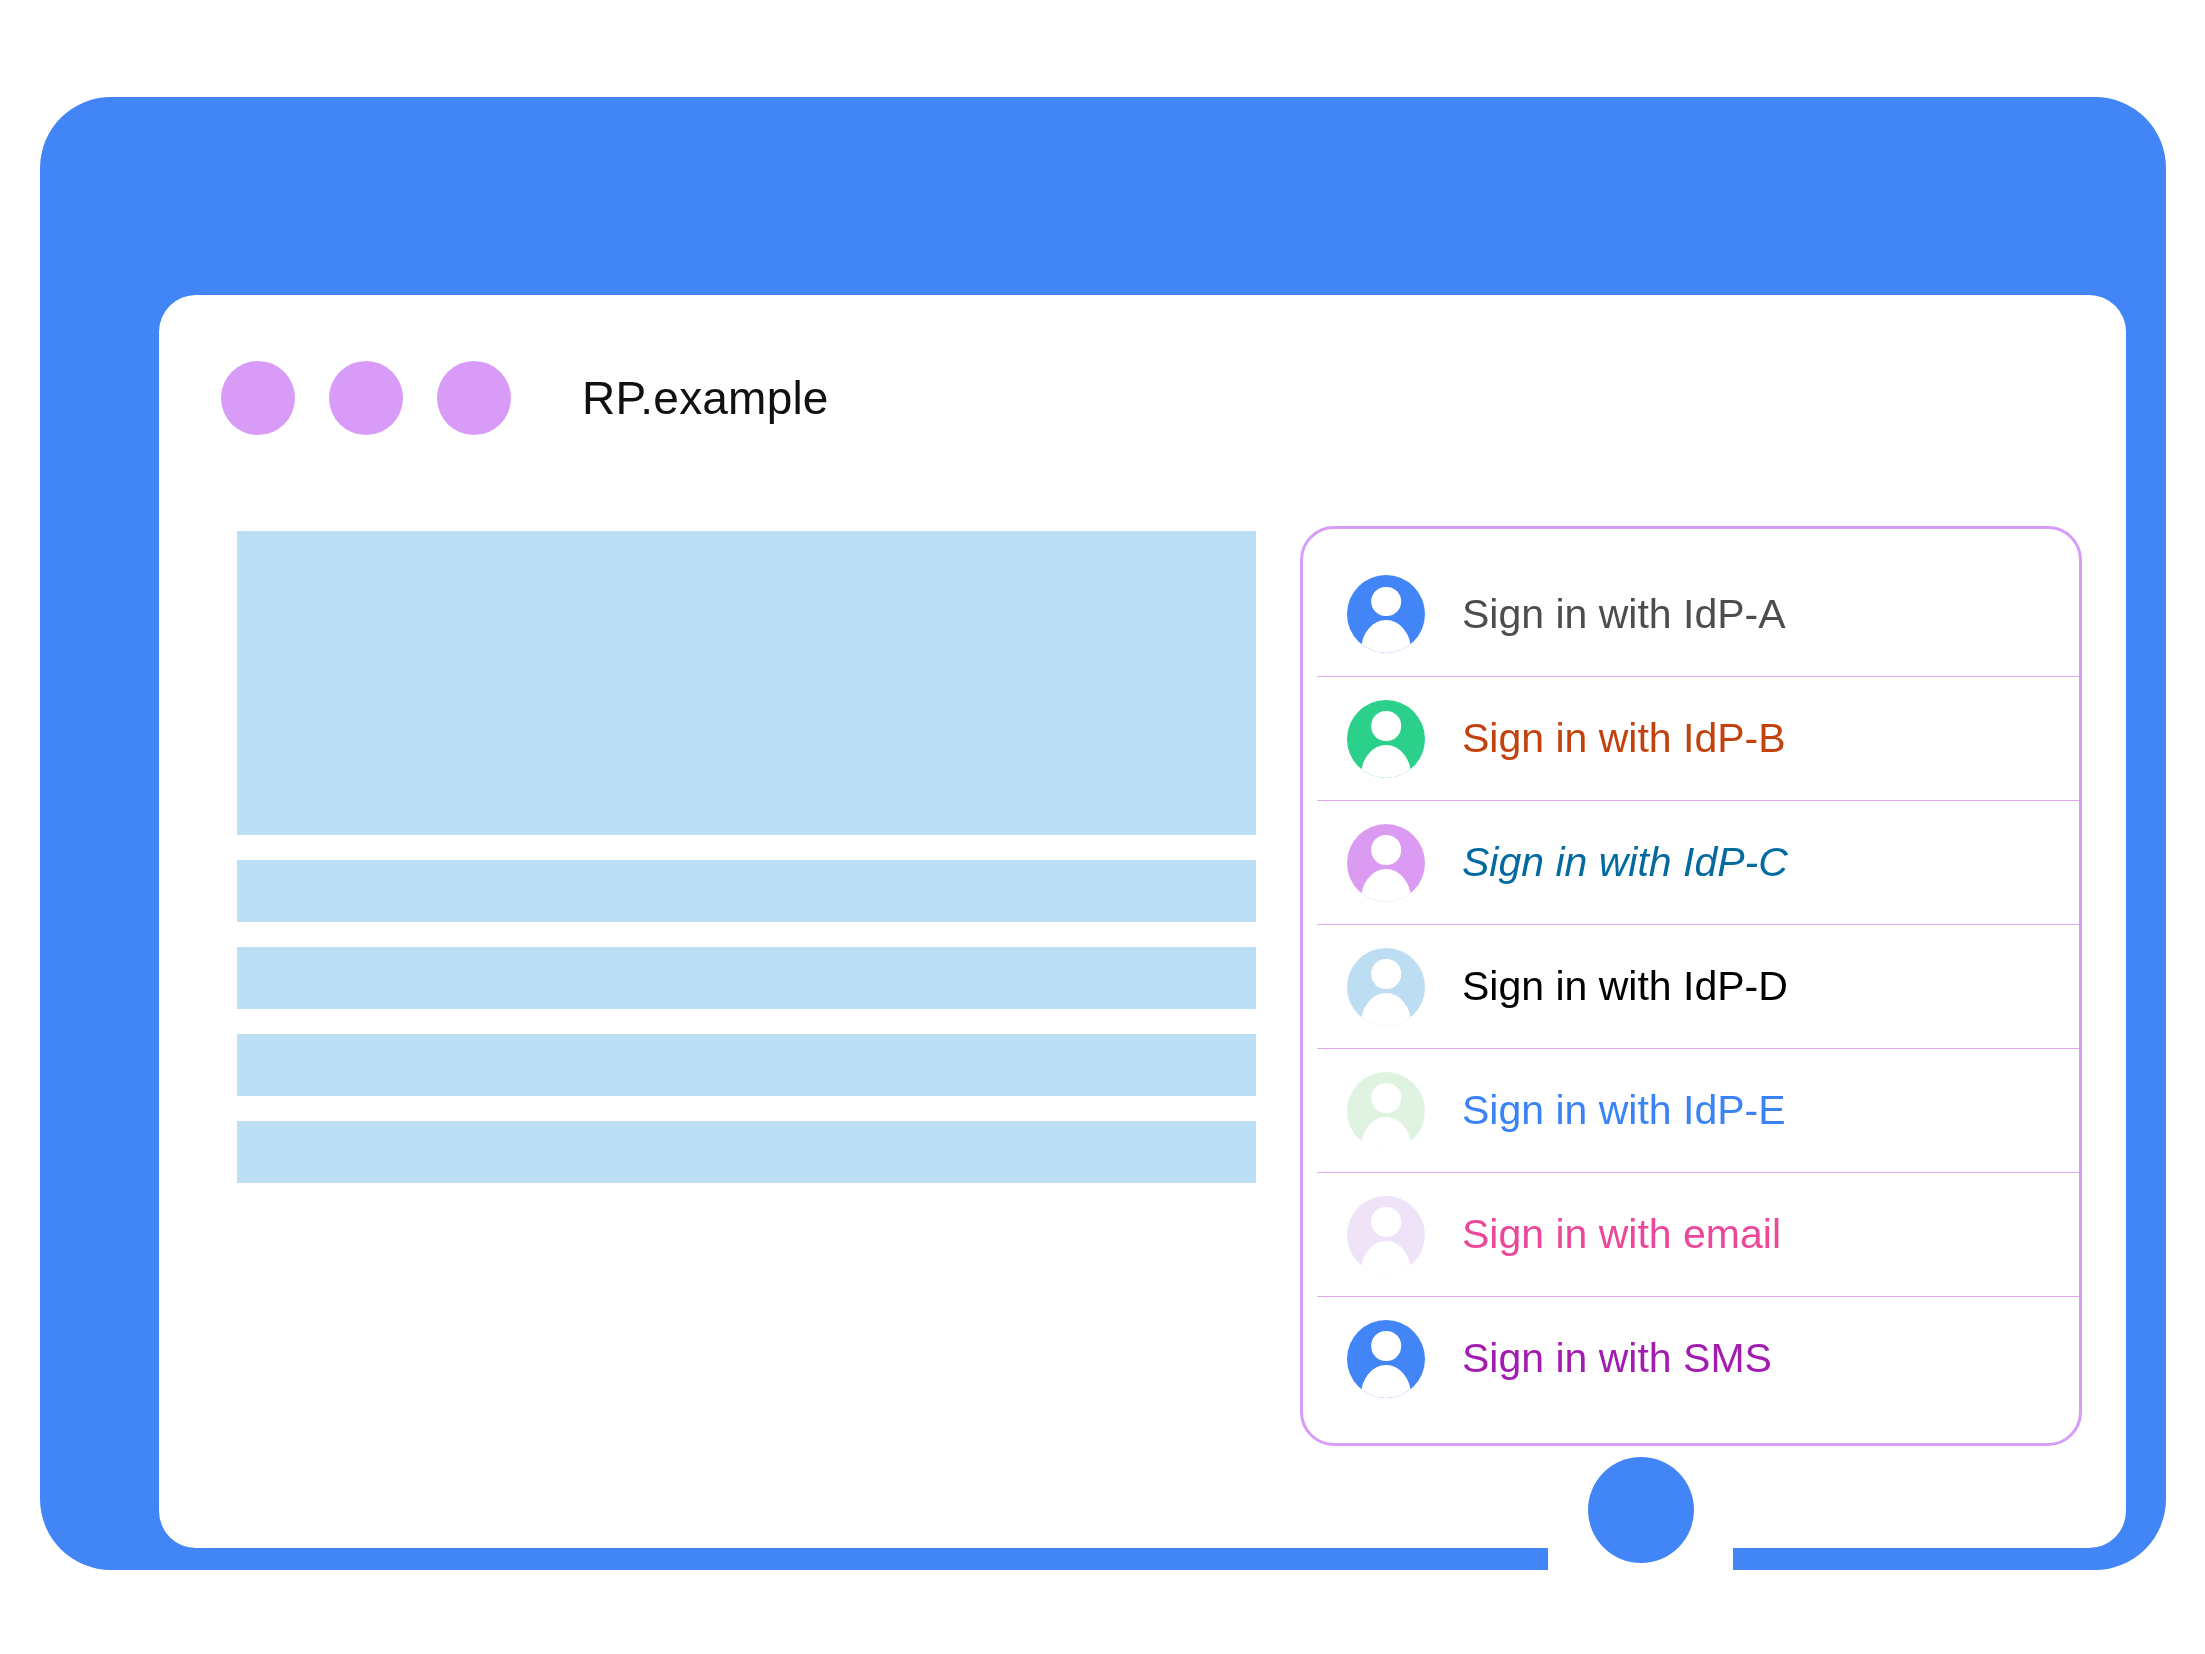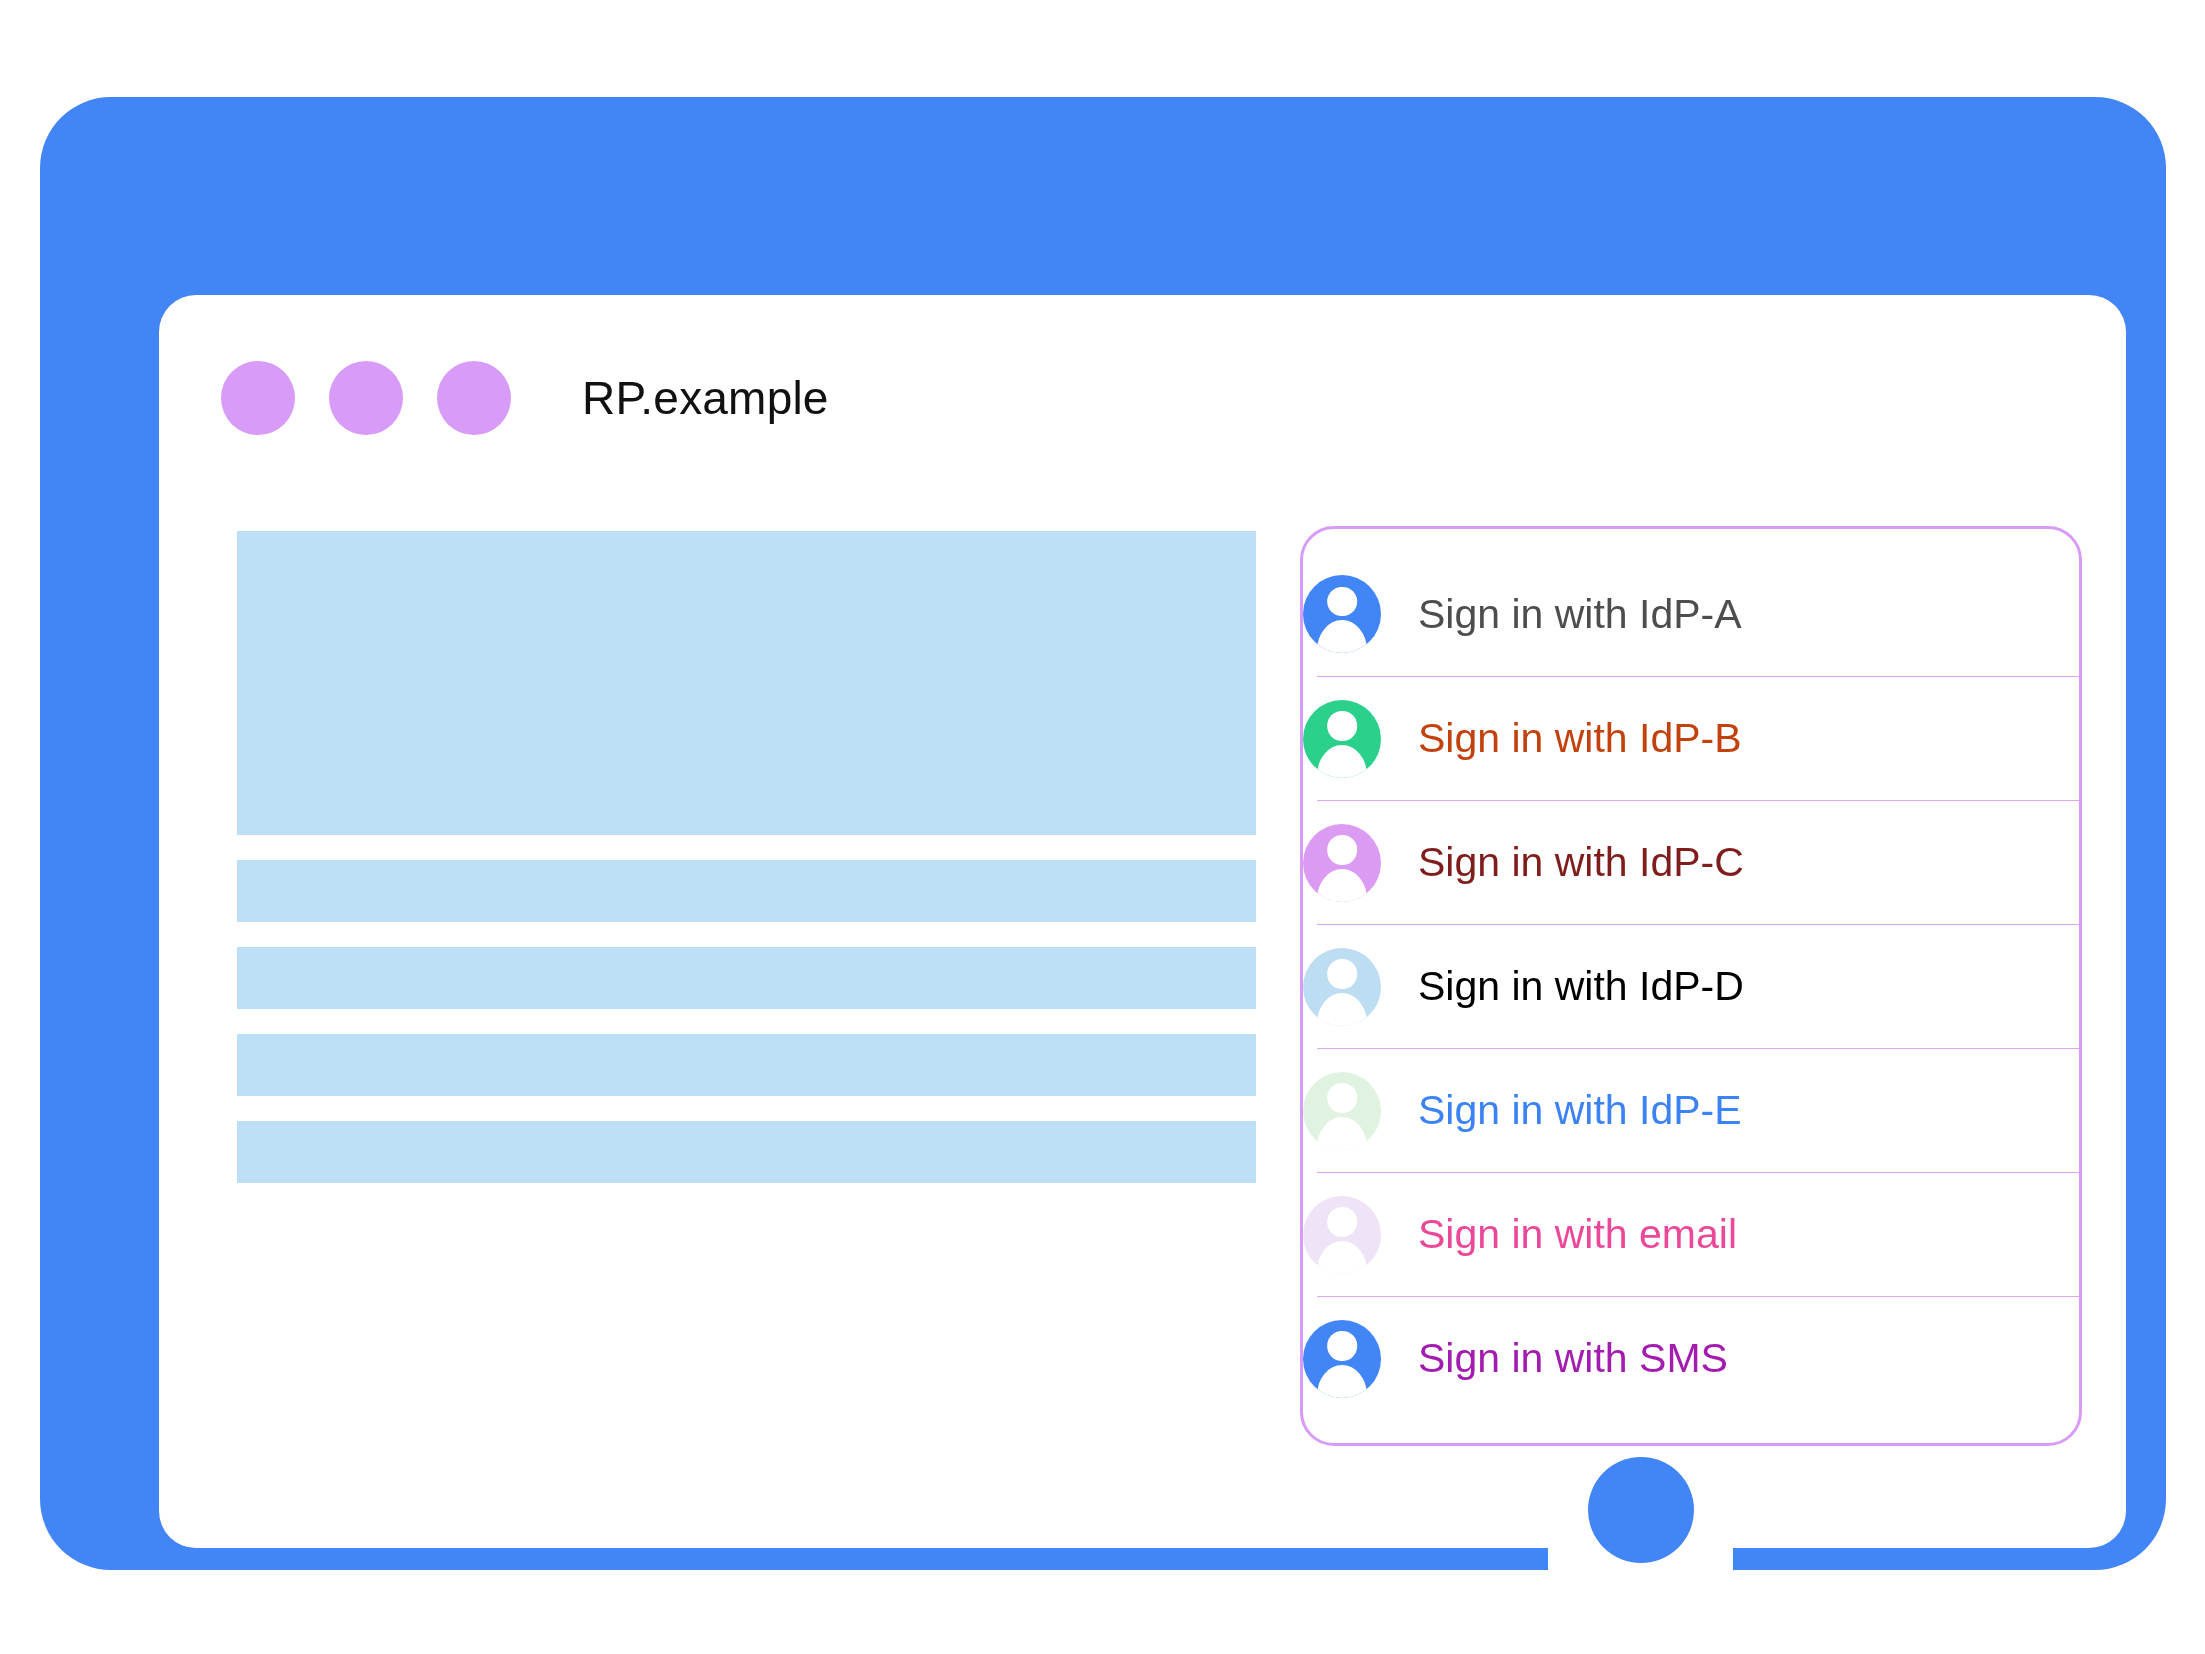--- a/index.html
+++ b/index.html
@@ -107,20 +107,21 @@
     border-radius: 34px;
     background: #ffffff;
     box-sizing: border-box;
     padding: 23px 0 23px 0;
     overflow: hidden;
   }
   .chooser-row {
     display: flex;
     align-items: center;
     height: 124px;
+    padding-left: 44px;
     box-sizing: border-box;
     position: relative;
   }
   .chooser-row + .chooser-row {
     border-top: 1.8px solid #DFA6F2;
   }
   .chooser-row + .chooser-row::before {
     content: "";
     position: absolute;
     left: 0;
@@ -202,21 +203,21 @@
               <span class="head"></span>
               <span class="body"></span>
             </span>
             <span class="chooser-label" style="color: #c2410c;">Sign in with IdP-B</span>
           </div>
           <div class="chooser-row">
             <span class="avatar" style="background: rgb(219, 155, 242);">
               <span class="head"></span>
               <span class="body"></span>
             </span>
-            <span class="chooser-label" style="color: #7f1d1d;">Sign in with IdP-C</span>
+            <span class="chooser-label" style="color: #0369a1; font-style: italic;">Sign in with IdP-C</span>
           </div>
           <div class="chooser-row">
             <span class="avatar" style="background: rgb(188, 221, 242);">
               <span class="head"></span>
               <span class="body"></span>
             </span>
             <span class="chooser-label" style="color: #000000;">Sign in with IdP-D</span>
           </div>
           <div class="chooser-row">
             <span class="avatar" style="background: rgb(224, 243, 224);">

